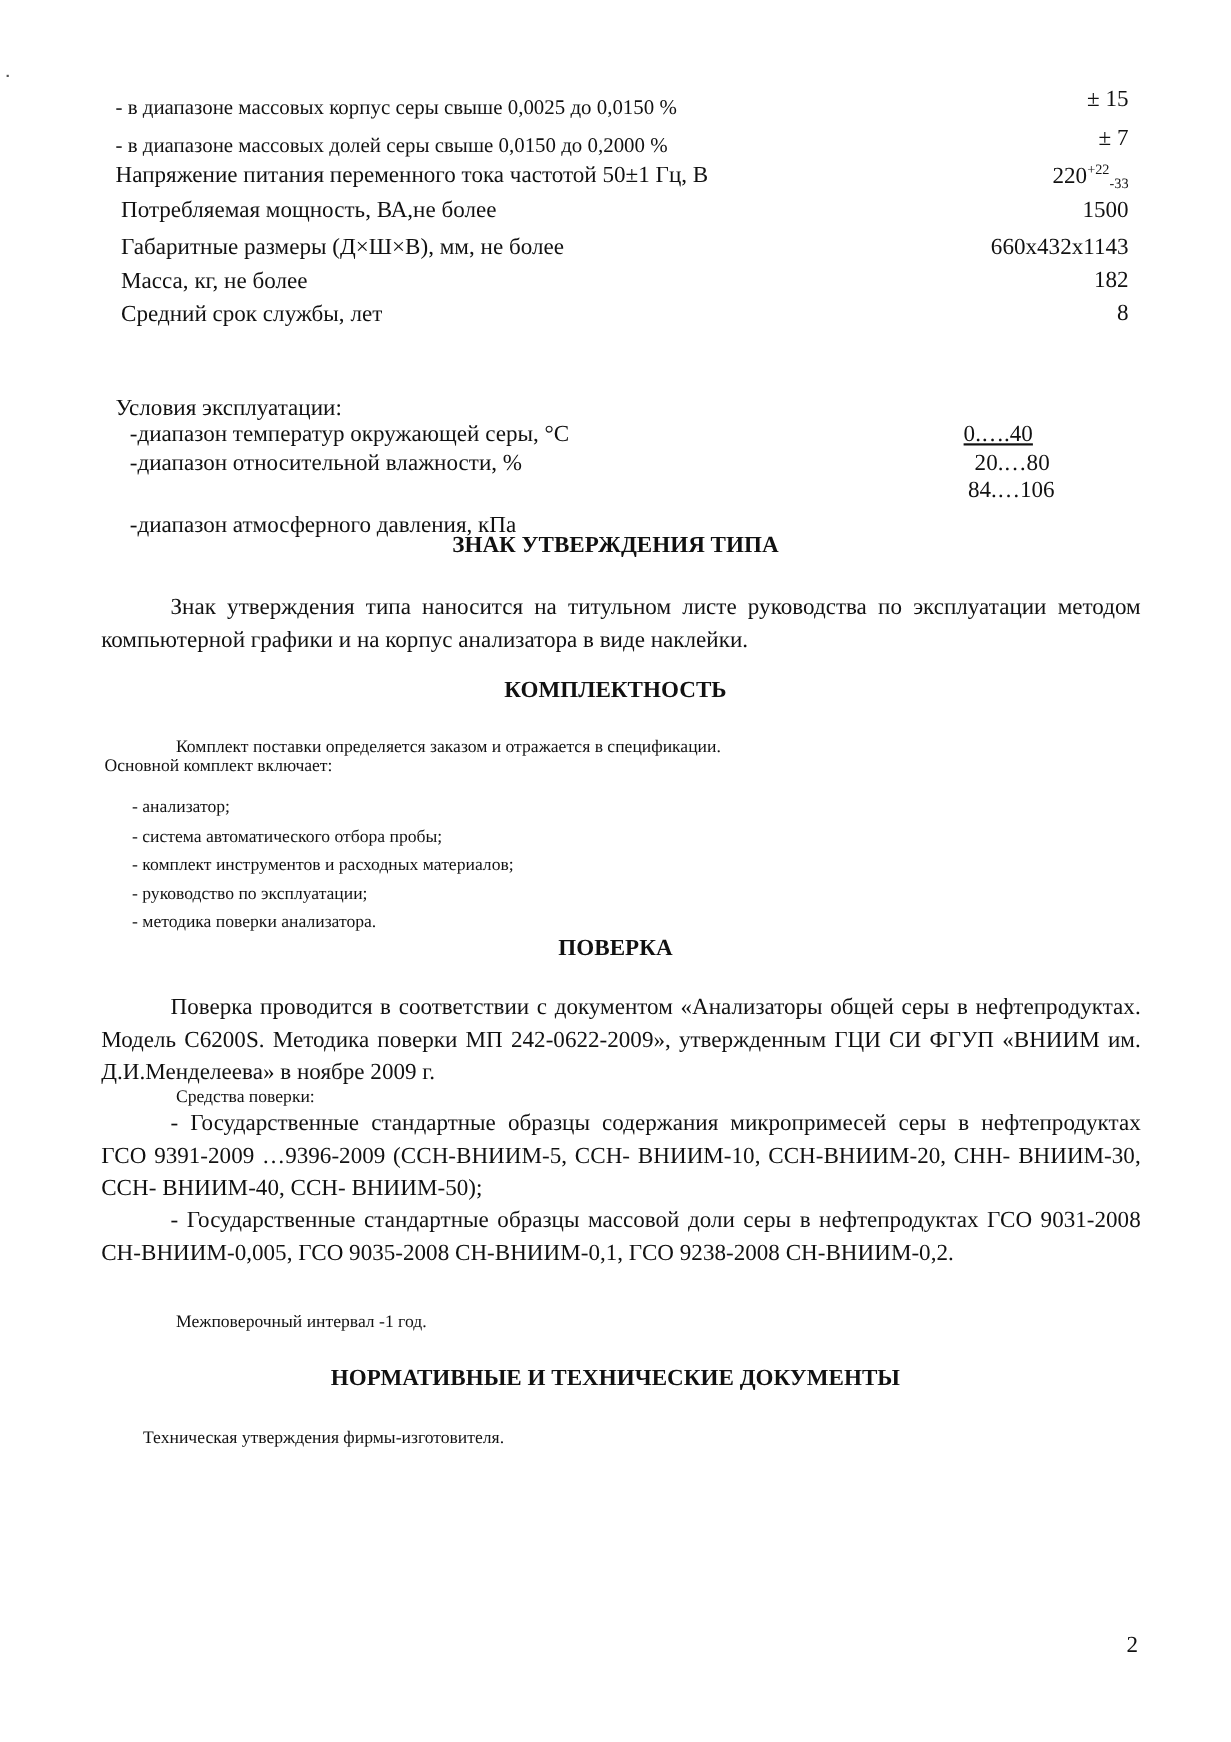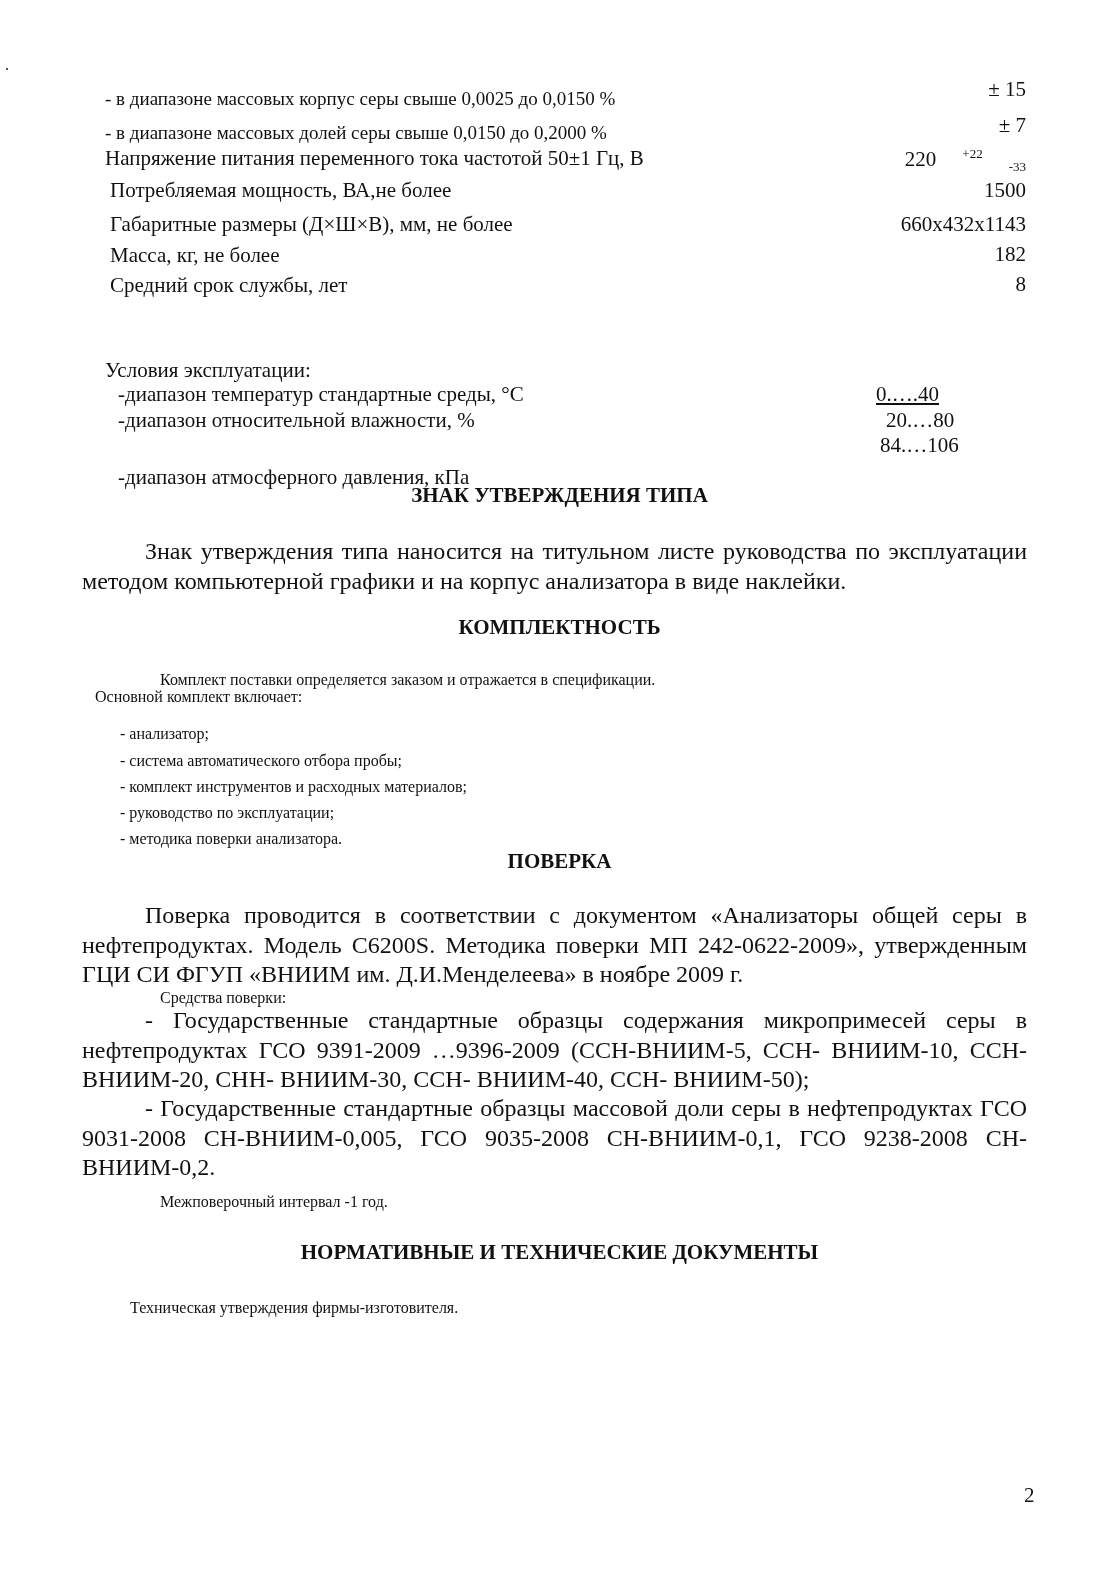--- a/index.html
+++ b/index.html
@@ -4,23 +4,23 @@
 <style>
   html, body { margin:0; padding:0; }
   body { width:1119px; height:1584px; background:#ffffff; position:relative; overflow:hidden;
          font-family:"Liberation Serif","DejaVu Serif",serif; color:#111; }
   .abs { position:absolute; white-space:nowrap; }
   .spec-small { font-size:19px; }
   .spec { font-size:21px; }
   .val { font-size:21px; text-align:right; width:200px; }
   .h { font-weight:bold; font-size:21px; text-align:center; left:0; width:1119px; }
   .p { font-size:16px; line-height:29px; }
-  .just { position:absolute; left:82px; width:945px; font-size:24px; line-height:29.5px; text-align:justify; }
+  .just { position:absolute; left:92px; width:945px; font-size:21px; line-height:29.5px; text-align:justify; }
   .just span.ind { display:inline-block; width:63px; }
-  sup, sub { font-size:13px;margin-left:26px; }
+  sup, sub { font-size:13px; }
   .dot { position:absolute; left:6px; top:68px; width:2px; height:2px; background:#555; }
 </style>
 </head>
 <body>
 
 <div class="dot"></div>
 
 <div class="abs spec-small" style="left:105px;top:88px;">- в диапазоне массовых корпус  серы  свыше   0,0025  до 0,0150 %</div>
 <div class="abs val" style="left:826px;top:77px;">± 15</div>
 
@@ -36,21 +36,21 @@
 <div class="abs spec" style="left:110px;top:212px;">Габаритные размеры (Д×Ш×В), мм, не более</div>
 <div class="abs val" style="left:826px;top:212px;">660x432x1143</div>
 
 <div class="abs spec" style="left:110px;top:243px;">Масса, кг, не более</div>
 <div class="abs val" style="left:826px;top:242px;">182</div>
 
 <div class="abs spec" style="left:110px;top:273px;">Средний срок службы, лет</div>
 <div class="abs val" style="left:826px;top:272px;">8</div>
 
 <div class="abs spec" style="left:105px;top:358px;">Условия эксплуатации:</div>
-<div class="abs spec" style="left:118px;top:382px;">-диапазон температур стандартные среды, °С</div>
+<div class="abs spec" style="left:118px;top:382px;">-диапазон температур окружающей серы, °С</div>
 <div class="abs spec" style="left:876px;top:382px;text-decoration:underline;">0.….40</div>
 <div class="abs spec" style="left:118px;top:408px;">-диапазон относительной влажности, %</div>
 <div class="abs spec" style="left:886px;top:408px;">20.…80</div>
 <div class="abs spec" style="left:118px;top:433px;margin-top:32px;">-диапазон атмосферного давления, кПа</div>
 <div class="abs spec" style="left:880px;top:433px;">84.…106</div>
 
 <div class="abs h" style="top:483px;">ЗНАК УТВЕРЖДЕНИЯ ТИПА</div>
 <div class="just" style="top:537px;"><span class="ind"></span><span>Знак утверждения типа наносится на титульном листе руководства по эксплуатации методом компьютерной графики и на корпус анализатора в виде наклейки.</span></div>
 
 <div class="abs h" style="top:615px;">КОМПЛЕКТНОСТЬ</div>

